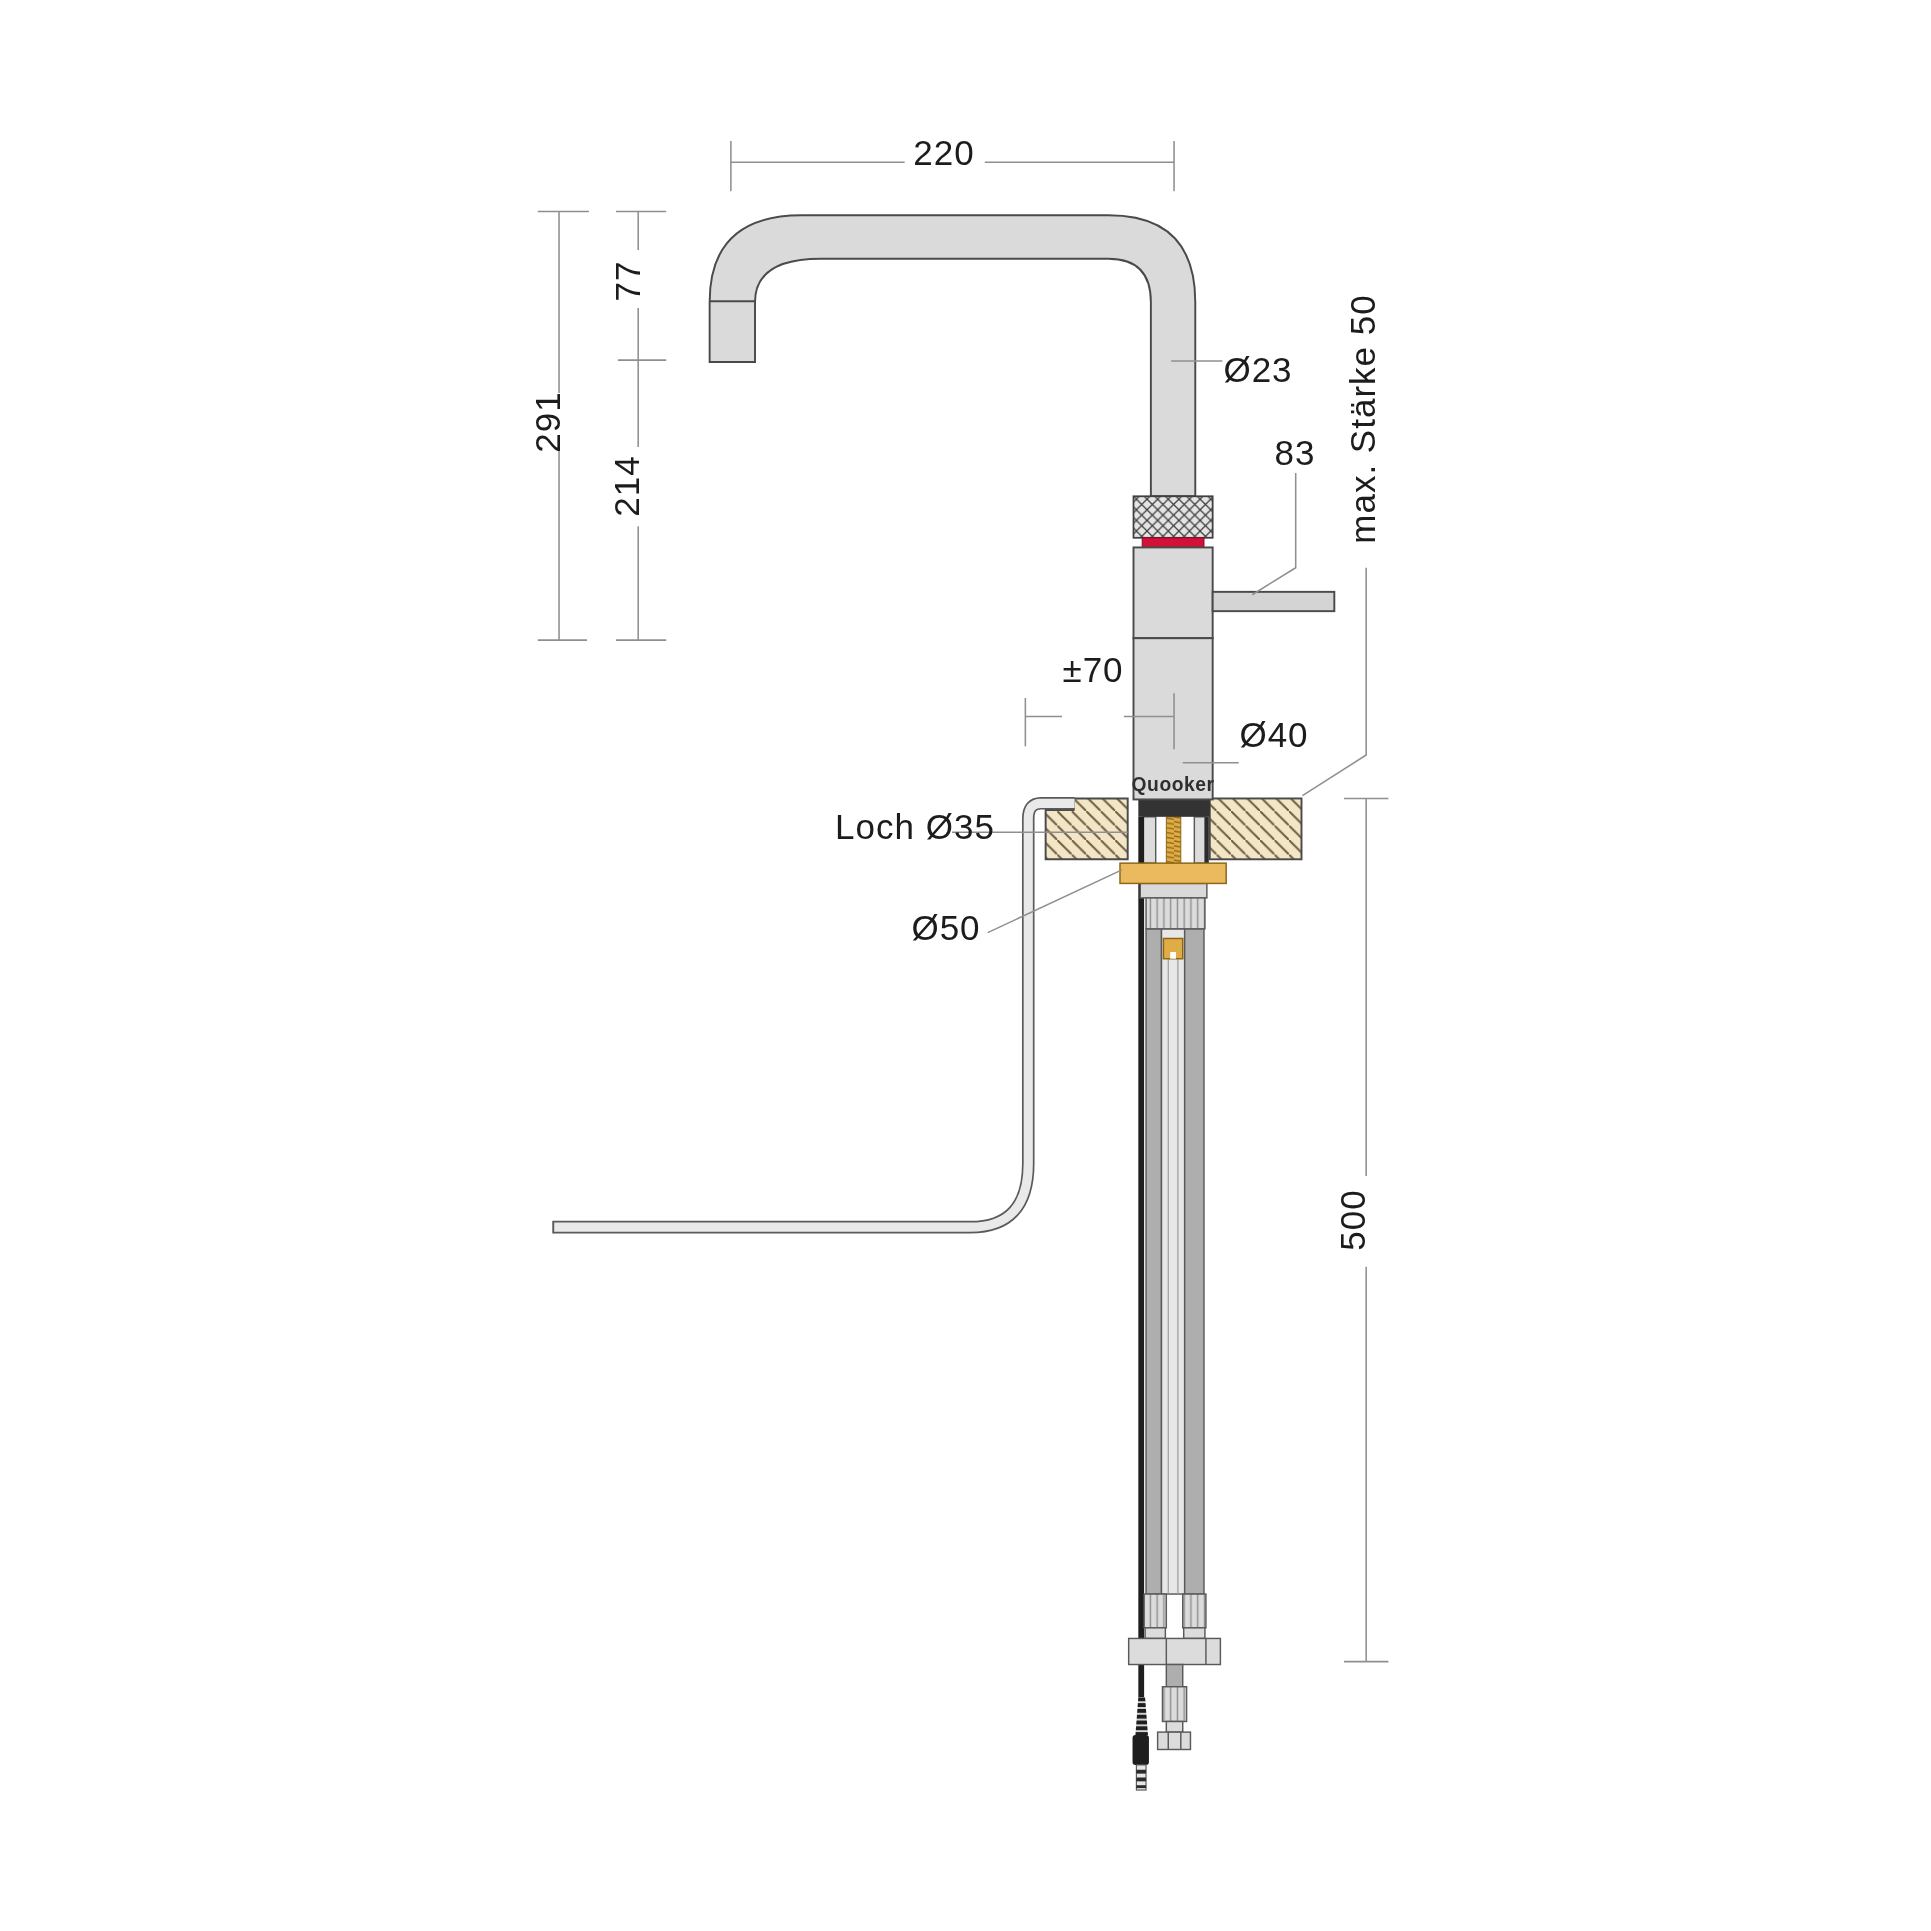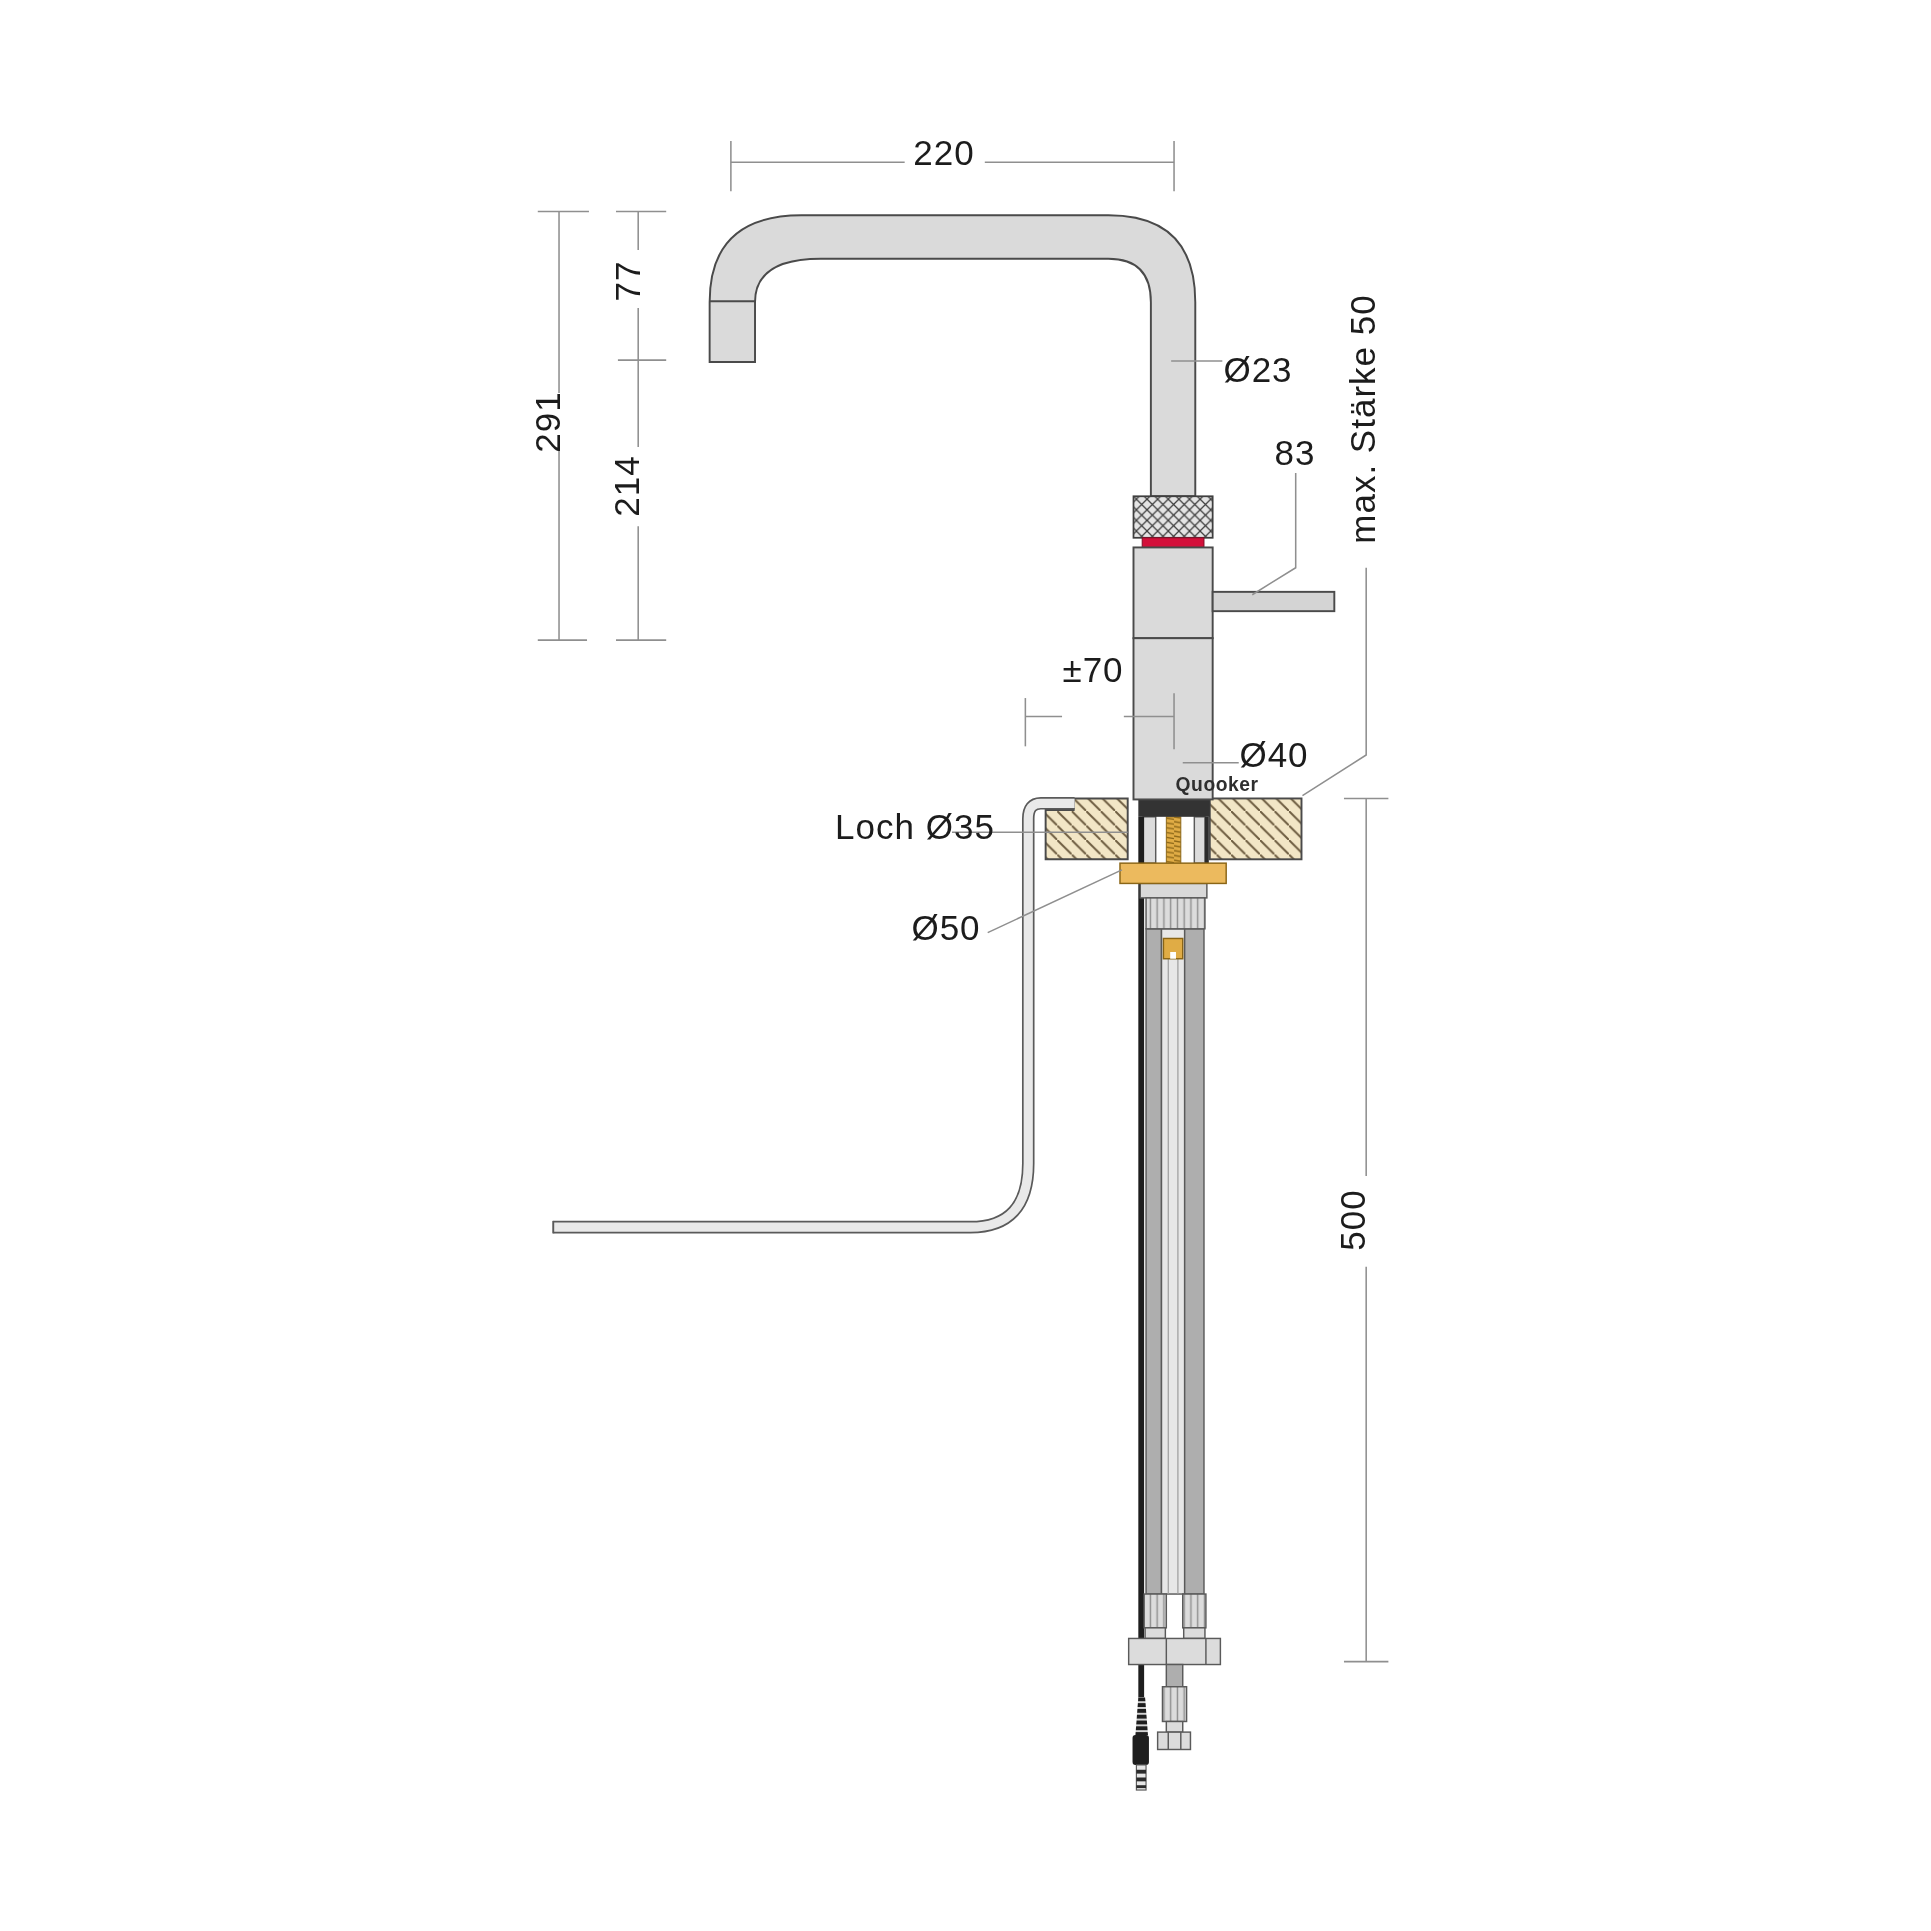--- a/index.html
+++ b/index.html
@@ -174,20 +174,20 @@
 </svg>
 
 <div class="lbl" style="left:944px;top:152px">220</div>
 <div class="lbl vert" style="left:627px;top:281px">77</div>
 <div class="lbl vert" style="left:547px;top:422px">291</div>
 <div class="lbl vert" style="left:626px;top:486px">214</div>
 <div class="lbl" style="left:1258px;top:369px">Ø23</div>
 <div class="lbl" style="left:1295px;top:452px">83</div>
 <div class="lbl vert" style="left:1362px;top:419px">max. Stärke 50</div>
 <div class="lbl" style="left:1093px;top:669px">±70</div>
-<div class="lbl" style="left:1274px;top:754px">Ø40</div>
+<div class="lbl" style="left:1274px;top:734px">Ø40</div>
 <div class="lbl" style="left:915px;top:826px">Loch Ø35</div>
 <div class="lbl" style="left:946px;top:927px">Ø50</div>
 <div class="lbl vert" style="left:1352px;top:1220px">500</div>
-<div class="brand" style="left:1217px;top:785px">Quooker</div>
+<div class="brand" style="left:1173px;top:785px">Quooker</div>
 
 </div>
 
 
 </body></html>

